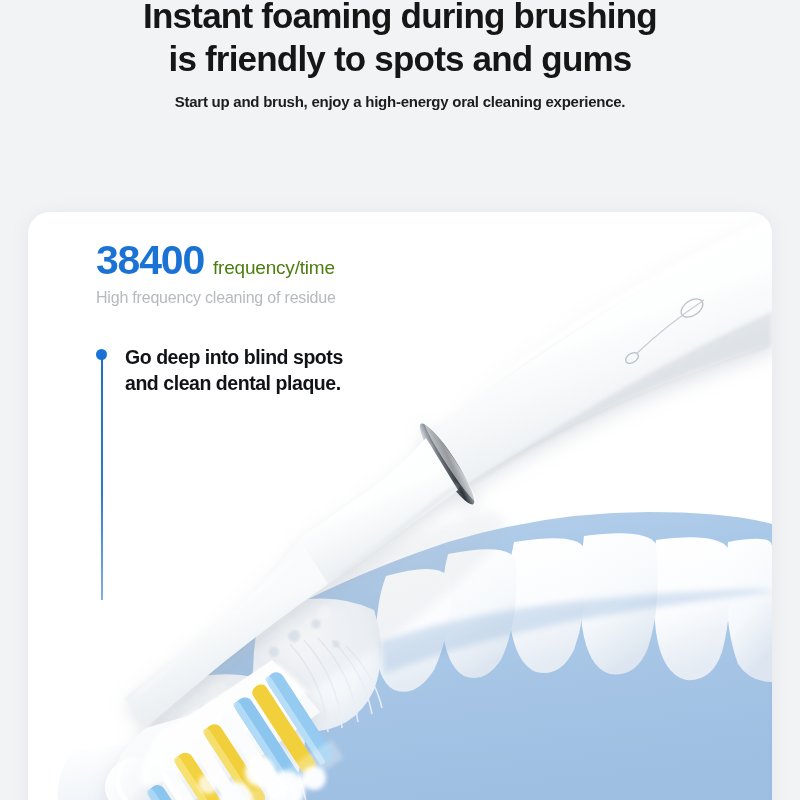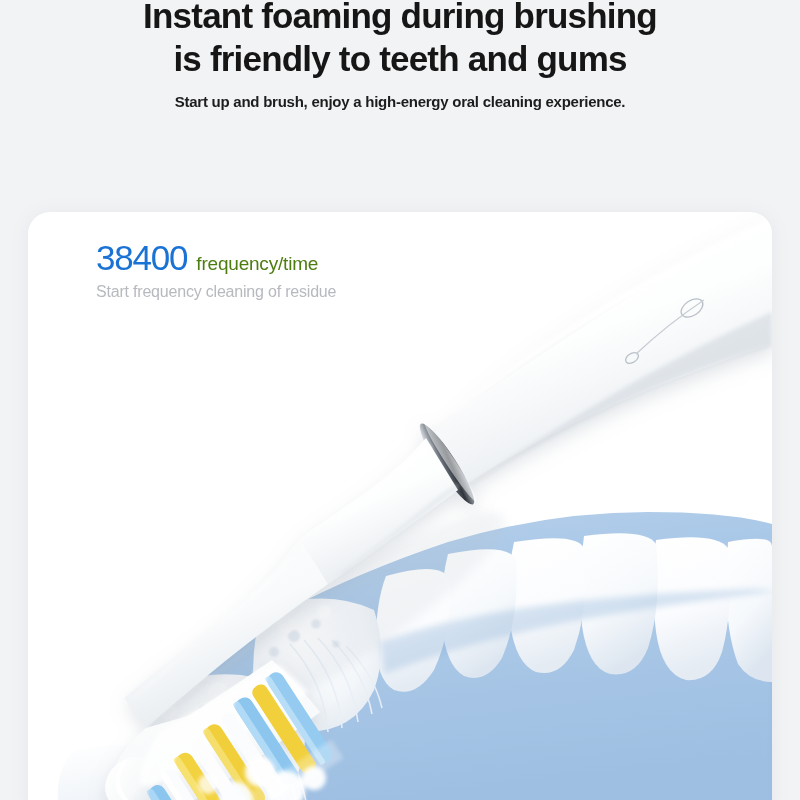--- a/index.html
+++ b/index.html
@@ -46,22 +46,22 @@
     overflow:hidden;
     box-shadow:0 2px 18px rgba(120,130,145,.10);
   }
 
   
   .stat-block { position:absolute; left:68px; top:28px; z-index:40; }
 
   .stat-row { display:flex; align-items:baseline; }
 
   .stat-number {
-    font-size:35px;
-    font-weight:400;
+    font-size:41px;
+    font-weight:700;
     letter-spacing:-1.2px;
     color:#1a73d4;
     line-height:1;
   }
   .stat-unit {
     margin-left:9px;
     font-size:19px;
     font-weight:400;
     letter-spacing:-.2px;
     color:#4d7c0f;
@@ -104,21 +104,21 @@
   .mouth { position:absolute; inset:0; z-index:10; pointer-events:none; }
 </style>
 </head>
 <body>
 
 <div class="page">
 
   <div class="header">
     <h1 class="headline">
       <span class="hl-line">Instant foaming during brushing</span>
-      <span class="hl-line">is friendly to teeth and gums</span>
+      <span class="hl-line">is friendly to spots and gums</span>
     </h1>
     <p class="subhead">Start up and brush, enjoy a high-energy oral cleaning experience.</p>
   </div>
 
   <div class="card">
 
     <svg class="mouth" viewBox="0 0 744 600" preserveAspectRatio="none">
       <defs>
         <linearGradient id="gumGrad" x1="0" y1="0" x2="0.25" y2="1">
           <stop offset="0%" stop-color="#b9d2ec"></stop>
@@ -365,18 +365,26 @@
         <circle cx="286" cy="566" r="12" fill="#ffffff"></circle>
         <circle cx="180" cy="572" r="10" fill="#ffffff" opacity="0.8"></circle>
       </g>
     </svg>
 
     <div class="stat-block">
       <div class="stat-row">
         <span class="stat-number">38400</span>
         <span class="stat-unit">frequency/time</span>
       </div>
-      <div class="stat-sub">Start frequency cleaning of residue</div>
+      <div class="stat-sub">High frequency cleaning of residue</div>
     </div>
 
+    <div class="callout">
+      <span class="callout-dot"></span>
+      <span class="callout-rule"></span>
+      <div class="callout-text">
+        <span>Go deep into blind spots</span><br>
+        <span>and clean dental plaque.</span>
+      </div>
+    </div>
 
   </div>
 </div>
 
 </body></html>

